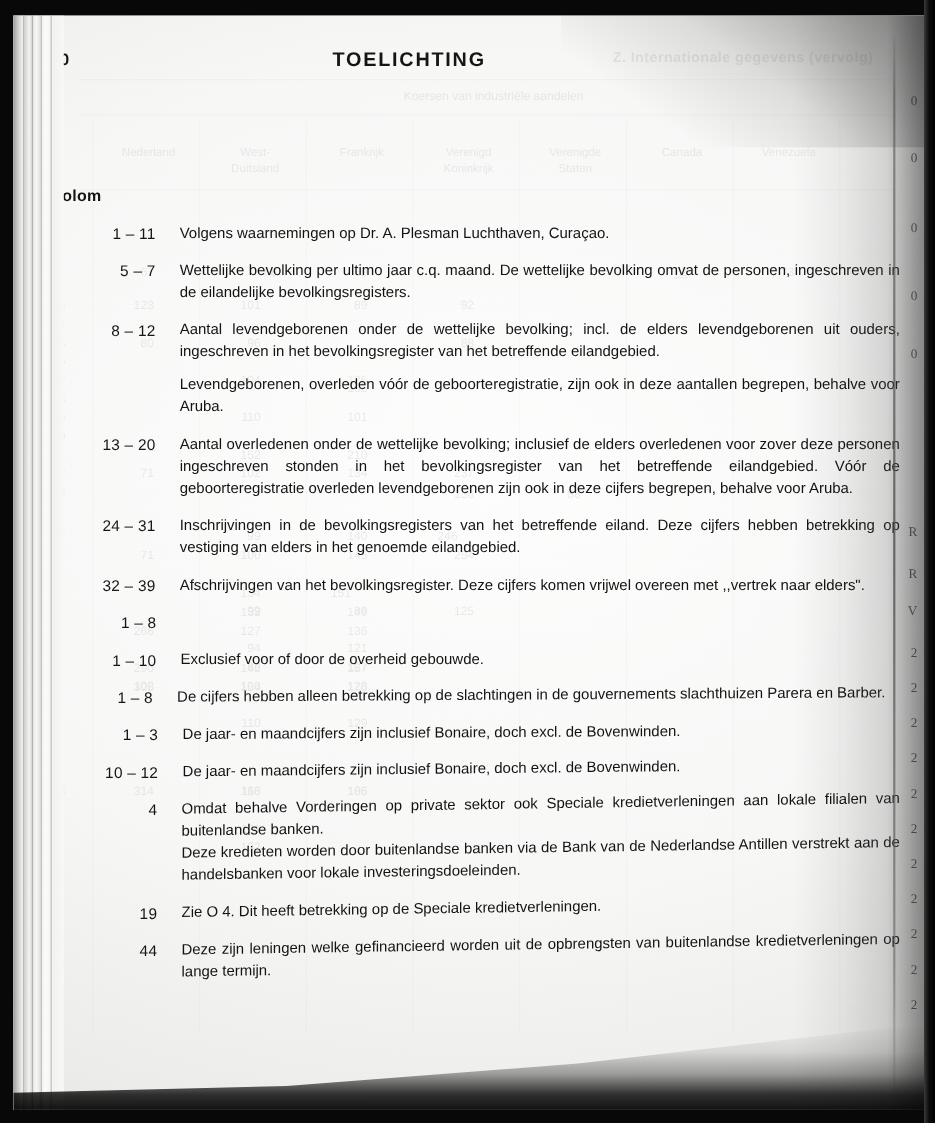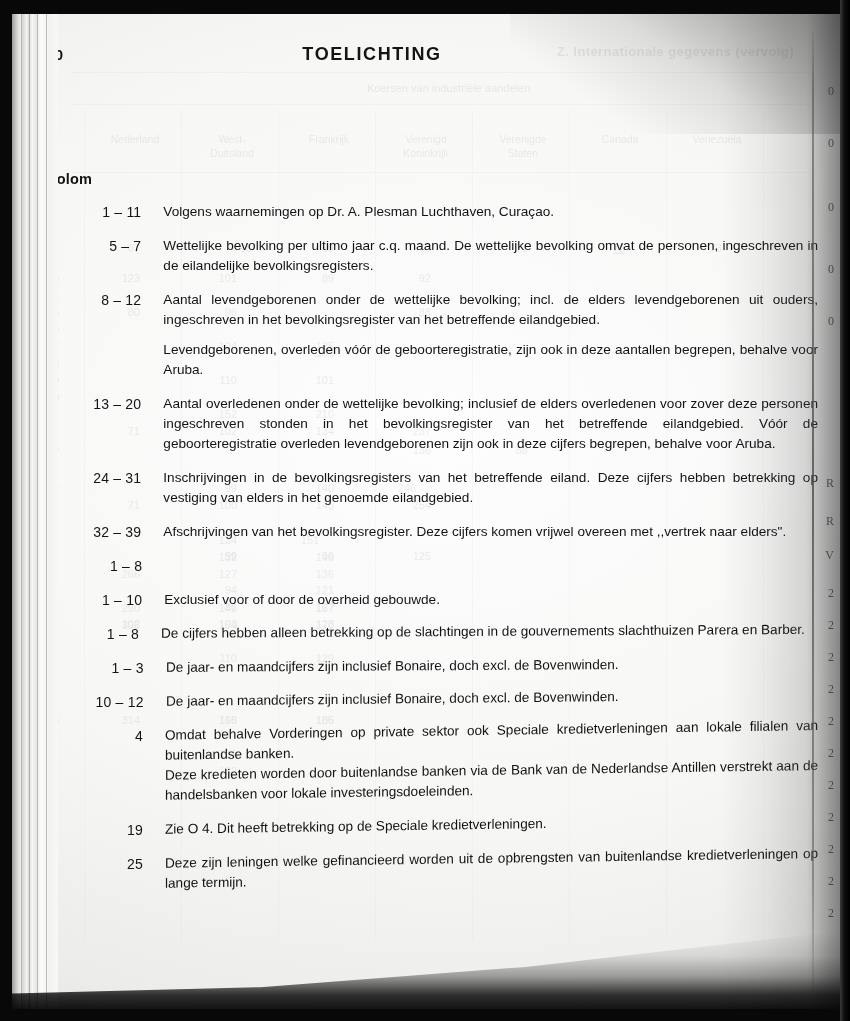--- a/index.html
+++ b/index.html
@@ -452,21 +452,21 @@
         <div class="entry">
           <div class="e-col">O</div>
           <div class="e-rows">19</div>
           <div class="e-body">
             <p>Zie O 4. Dit heeft betrekking op de Speciale kredietverleningen.</p>
           </div>
         </div>
 
         <div class="entry">
           <div class="e-col">O</div>
-          <div class="e-rows">25</div>
+          <div class="e-rows">44</div>
           <div class="e-body">
             <p>Deze zijn leningen welke gefinancieerd worden uit de opbrengsten van buitenlandse kredietverleningen op lange termijn.</p>
           </div>
         </div>
 
 
       </div>
     </div>
 
     <div class="edge-seam"></div>

